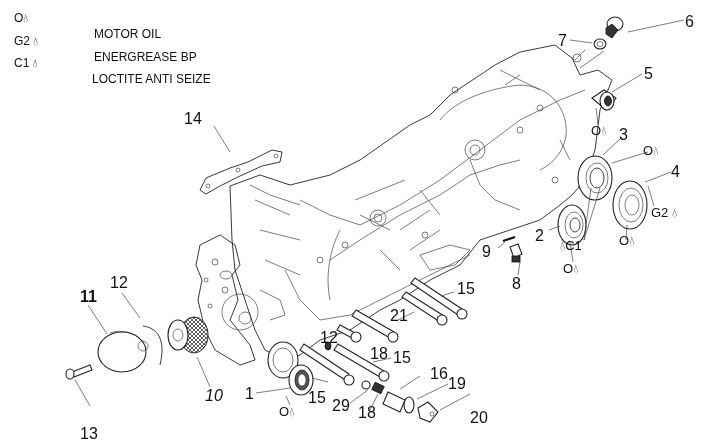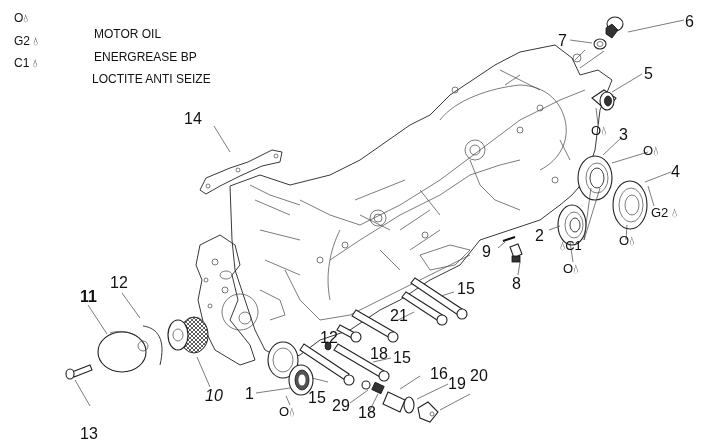--- a/index.html
+++ b/index.html
@@ -258,21 +258,21 @@
   <div class="lbl" style="left:80px;top:289px;font-weight:bold;">11</div>
   <div class="lbl" style="left:205px;top:388px;font-style:italic;">10</div>
   <div class="lbl" style="left:80px;top:426px;text-align:center;">13</div>
   <div class="lbl" style="left:457px;top:281px;">15</div>
   <div class="lbl" style="left:390px;top:308px;">21</div>
   <div class="lbl" style="left:320px;top:330px;">12</div>
   <div class="lbl" style="left:370px;top:346px;">18</div>
   <div class="lbl" style="left:393px;top:350px;">15</div>
   <div class="lbl" style="left:422px;top:366px;margin-left:8px;">16</div>
   <div class="lbl" style="left:448px;top:376px;">19</div>
-  <div class="lbl" style="left:470px;top:368px;">20</div>
+  <div class="lbl" style="left:470px;top:410px;">20</div>
   <div class="lbl" style="left:245px;top:386px;">1</div>
   <div class="lbl" style="left:308px;top:390px;">15</div>
   <div class="lbl" style="left:332px;top:398px;">29</div>
   <div class="lbl" style="left:358px;top:405px;">18</div>
 
   <div class="lub" style="left:591px;top:124px;"><span>O</span><span>💧︎</span></div>
   <div class="lub" style="left:643px;top:144px;"><span>O</span><span>💧︎</span></div>
   <div class="lub" style="left:651px;top:206px;"><span>G2</span> <span>💧︎</span></div>
   <div class="lub" style="left:560px;top:239px;"><span>💧︎</span><span>C1</span></div>
   <div class="lub" style="left:619px;top:234px;"><span>O</span><span>💧︎</span></div>

